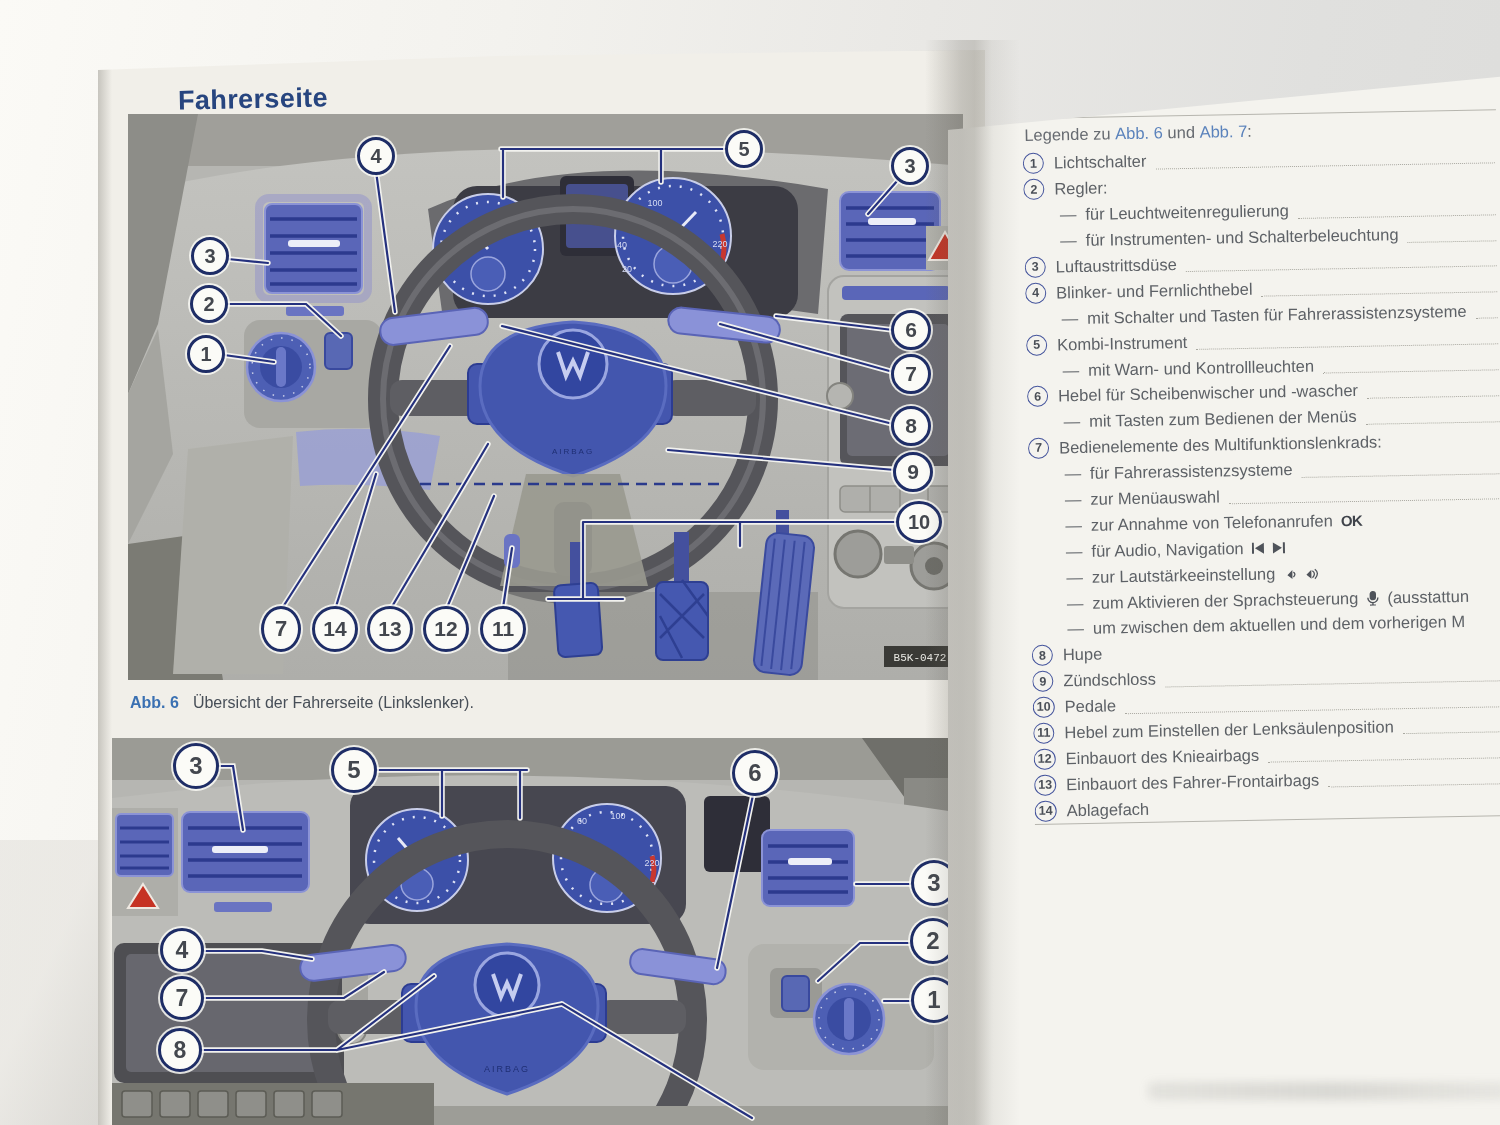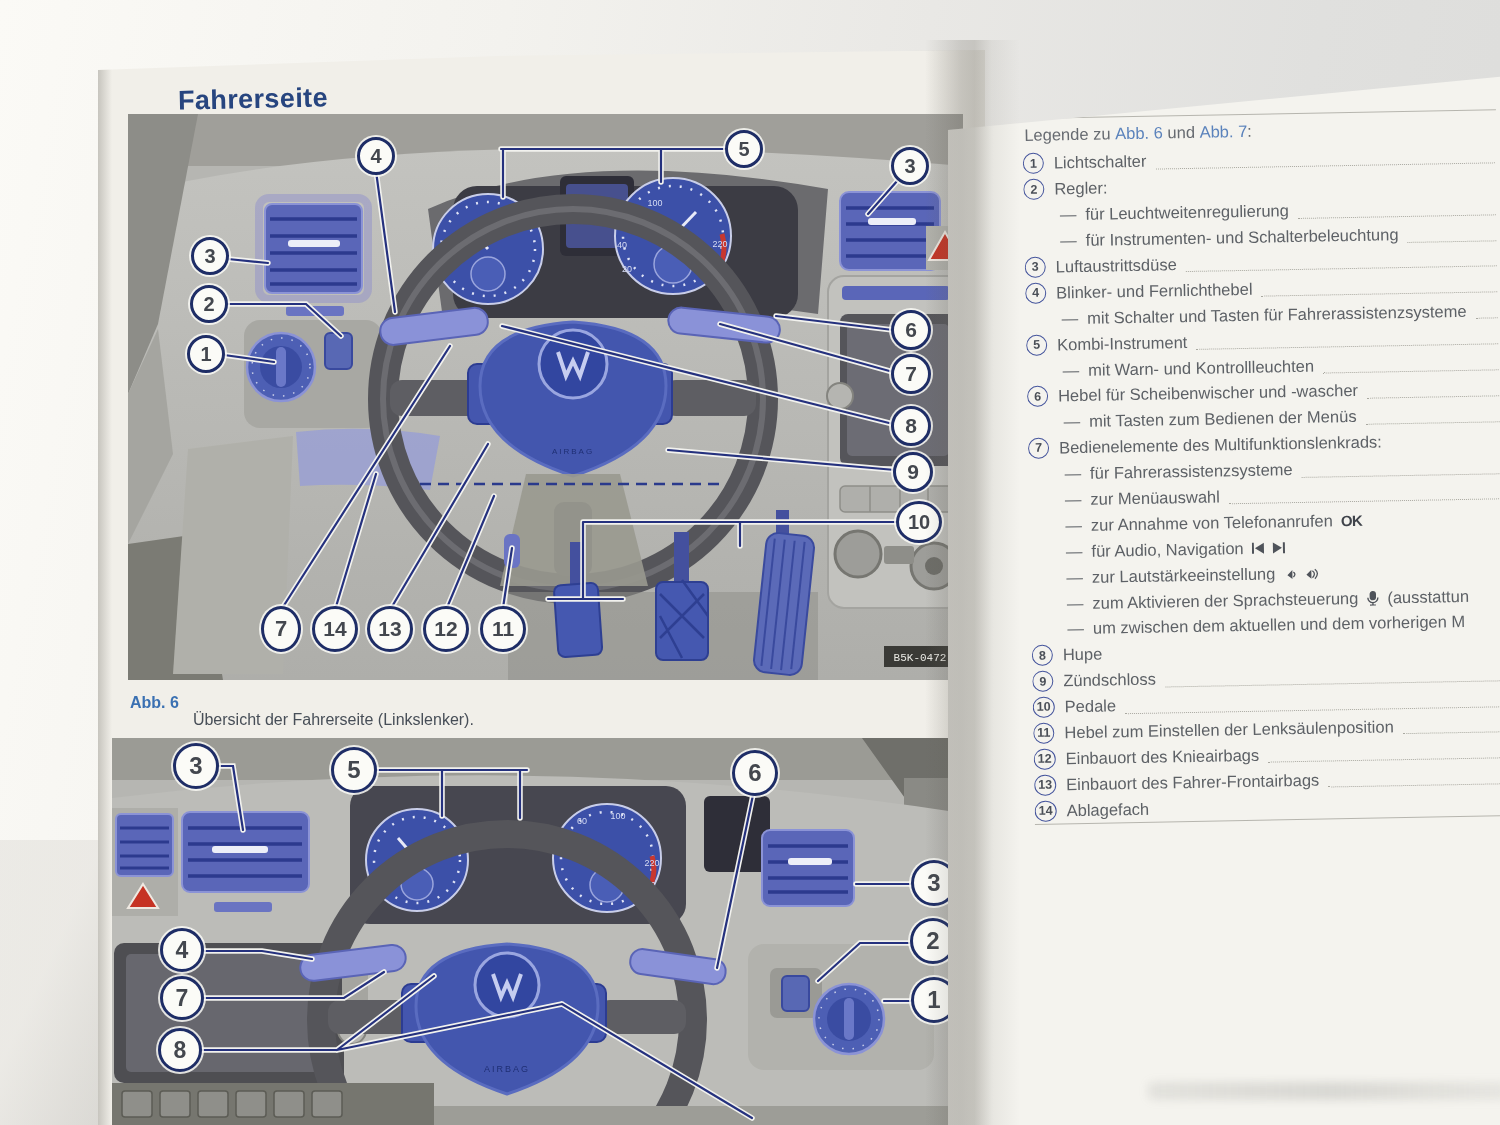--- a/index.html
+++ b/index.html
@@ -39,21 +39,21 @@
   .fig1{left:30px;top:64px;width:835px;height:566px;}
   .fig2{left:14px;top:688px;width:850px;height:392px;}
   .callout{
     position:absolute;display:flex;align-items:center;justify-content:center;
     background:#fbfbf7;border:3px solid #1e2d66;border-radius:50%;
     color:#43474e;font-weight:bold;z-index:4;
     box-shadow:0 0 0 2px rgba(250,250,246,.85);
   }
   .caption{position:absolute;left:32px;top:644px;font-size:16px;display:flex;gap:14px;}
   .caption .cap-label{font-weight:bold;}
-  .caption .cap-text{color:#474e57;margin-top:17px;}
+  .caption .cap-text{color:#474e57;}
 
   
   .legend{
     position:absolute;left:74px;top:46px;width:474px;
     transform:rotate(-1.05deg);transform-origin:0 0;
     font-size:16.5px;color:#5d6166;
   }
   .lg-toprule,.lg-endrule{border-top:1.4px solid #b6b5ae;}
   .lg-header{display:flex;align-items:baseline;white-space:pre;padding:7px 0 6px 2px;color:#676b71;}
   .lg-rows{display:block;}

